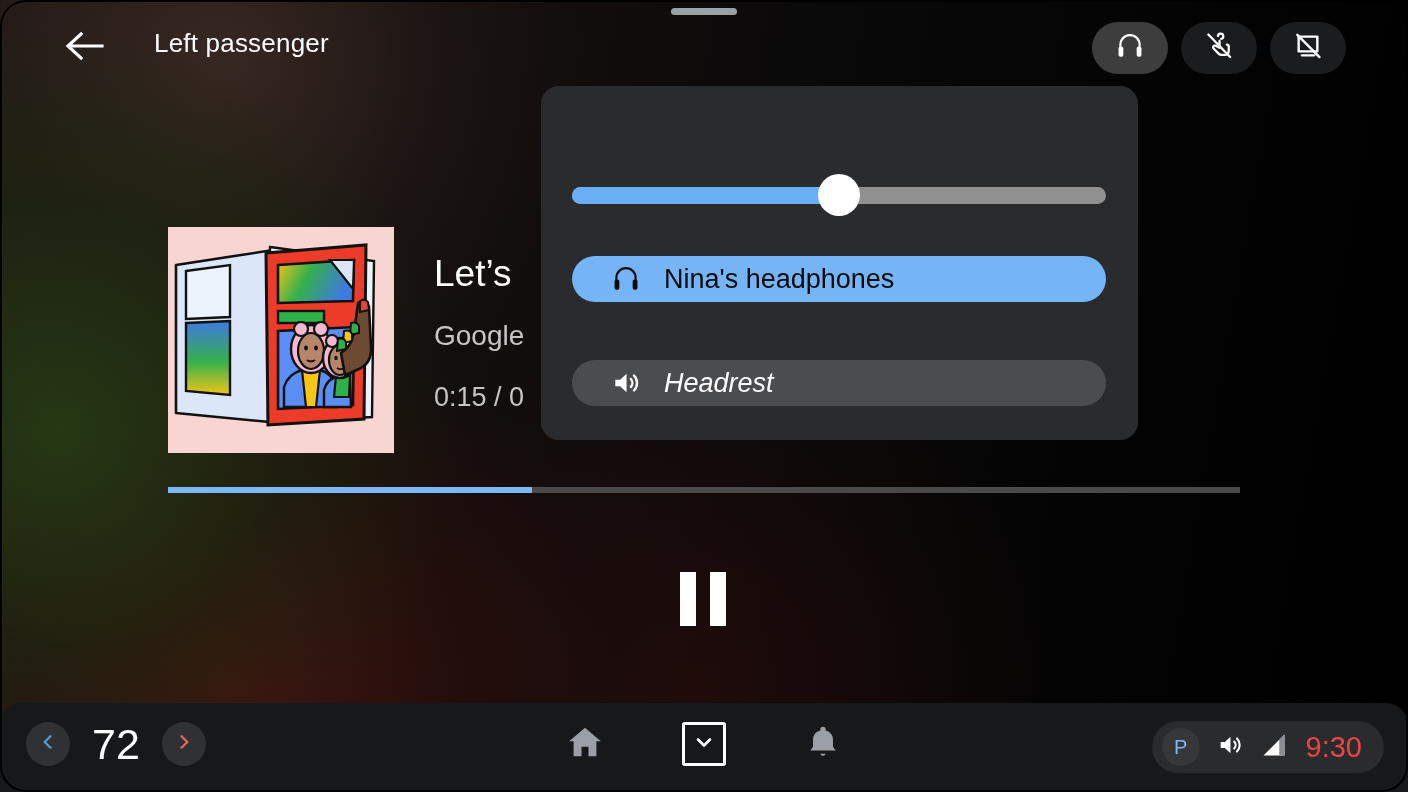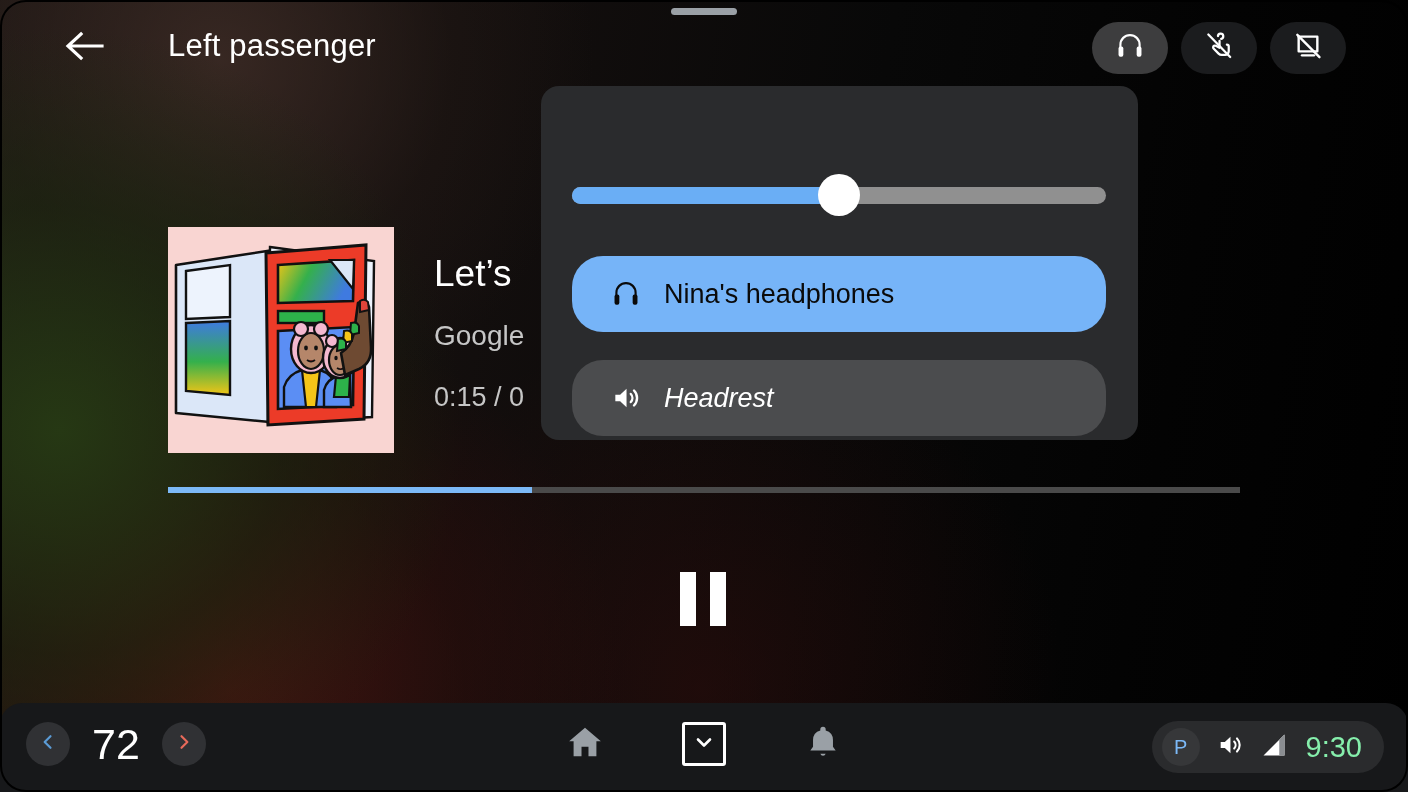--- a/index.html
+++ b/index.html
@@ -58,22 +58,22 @@
   }
   .back-btn {
     position: absolute;
     left: 58px; top: 22px;
     width: 52px; height: 52px;
     display: flex; align-items: center; justify-content: center;
     cursor: pointer;
   }
   .page-title {
     position: absolute;
-    left: 168px; top: 28px;
-    font-size: 31px;
+    left: 154px; top: 28px;
+    font-size: 26px;
     color: #ffffff;
     letter-spacing: 0.2px;
     white-space: nowrap;
   }
 
   .top-actions {
     position: absolute;
     right: 62px; top: 22px;
     display: flex;
     gap: 13px;
@@ -190,21 +190,21 @@
     top: -8px;
     width: 42px; height: 42px;
     border-radius: 50%;
     background: #ffffff;
     transform: translateX(-21px);
   }
 
   .device-row {
     position: absolute;
     left: 31px;
-    width: 534px; height: 76px;
+    width: 534px; height: 46px;
     border-radius: 31px;
     display: flex;
     align-items: center;
     cursor: pointer;
   }
   .device-row.selected { background: #76b4f8; color: #0a0a0a; }
   .device-row.unselected { background: #4b4c4e; color: #ffffff; font-style: italic; }
   .device-icon {
     width: 44px;
     margin-left: 32px;
@@ -278,21 +278,21 @@
   .park-badge {
     width: 38px; height: 38px;
     border-radius: 50%;
     background: #363739;
     display: flex; align-items: center; justify-content: center;
     font-size: 20px;
     color: #7cb9f7;
   }
   .clock {
     font-size: 29px;
-    color: #86efac;
+    color: #ef4444;
     margin-left: 2px;
   }
 </style>
 </head>
 <body>
 
 <div id="screen">
 
   <div id="ambient"></div>
 

